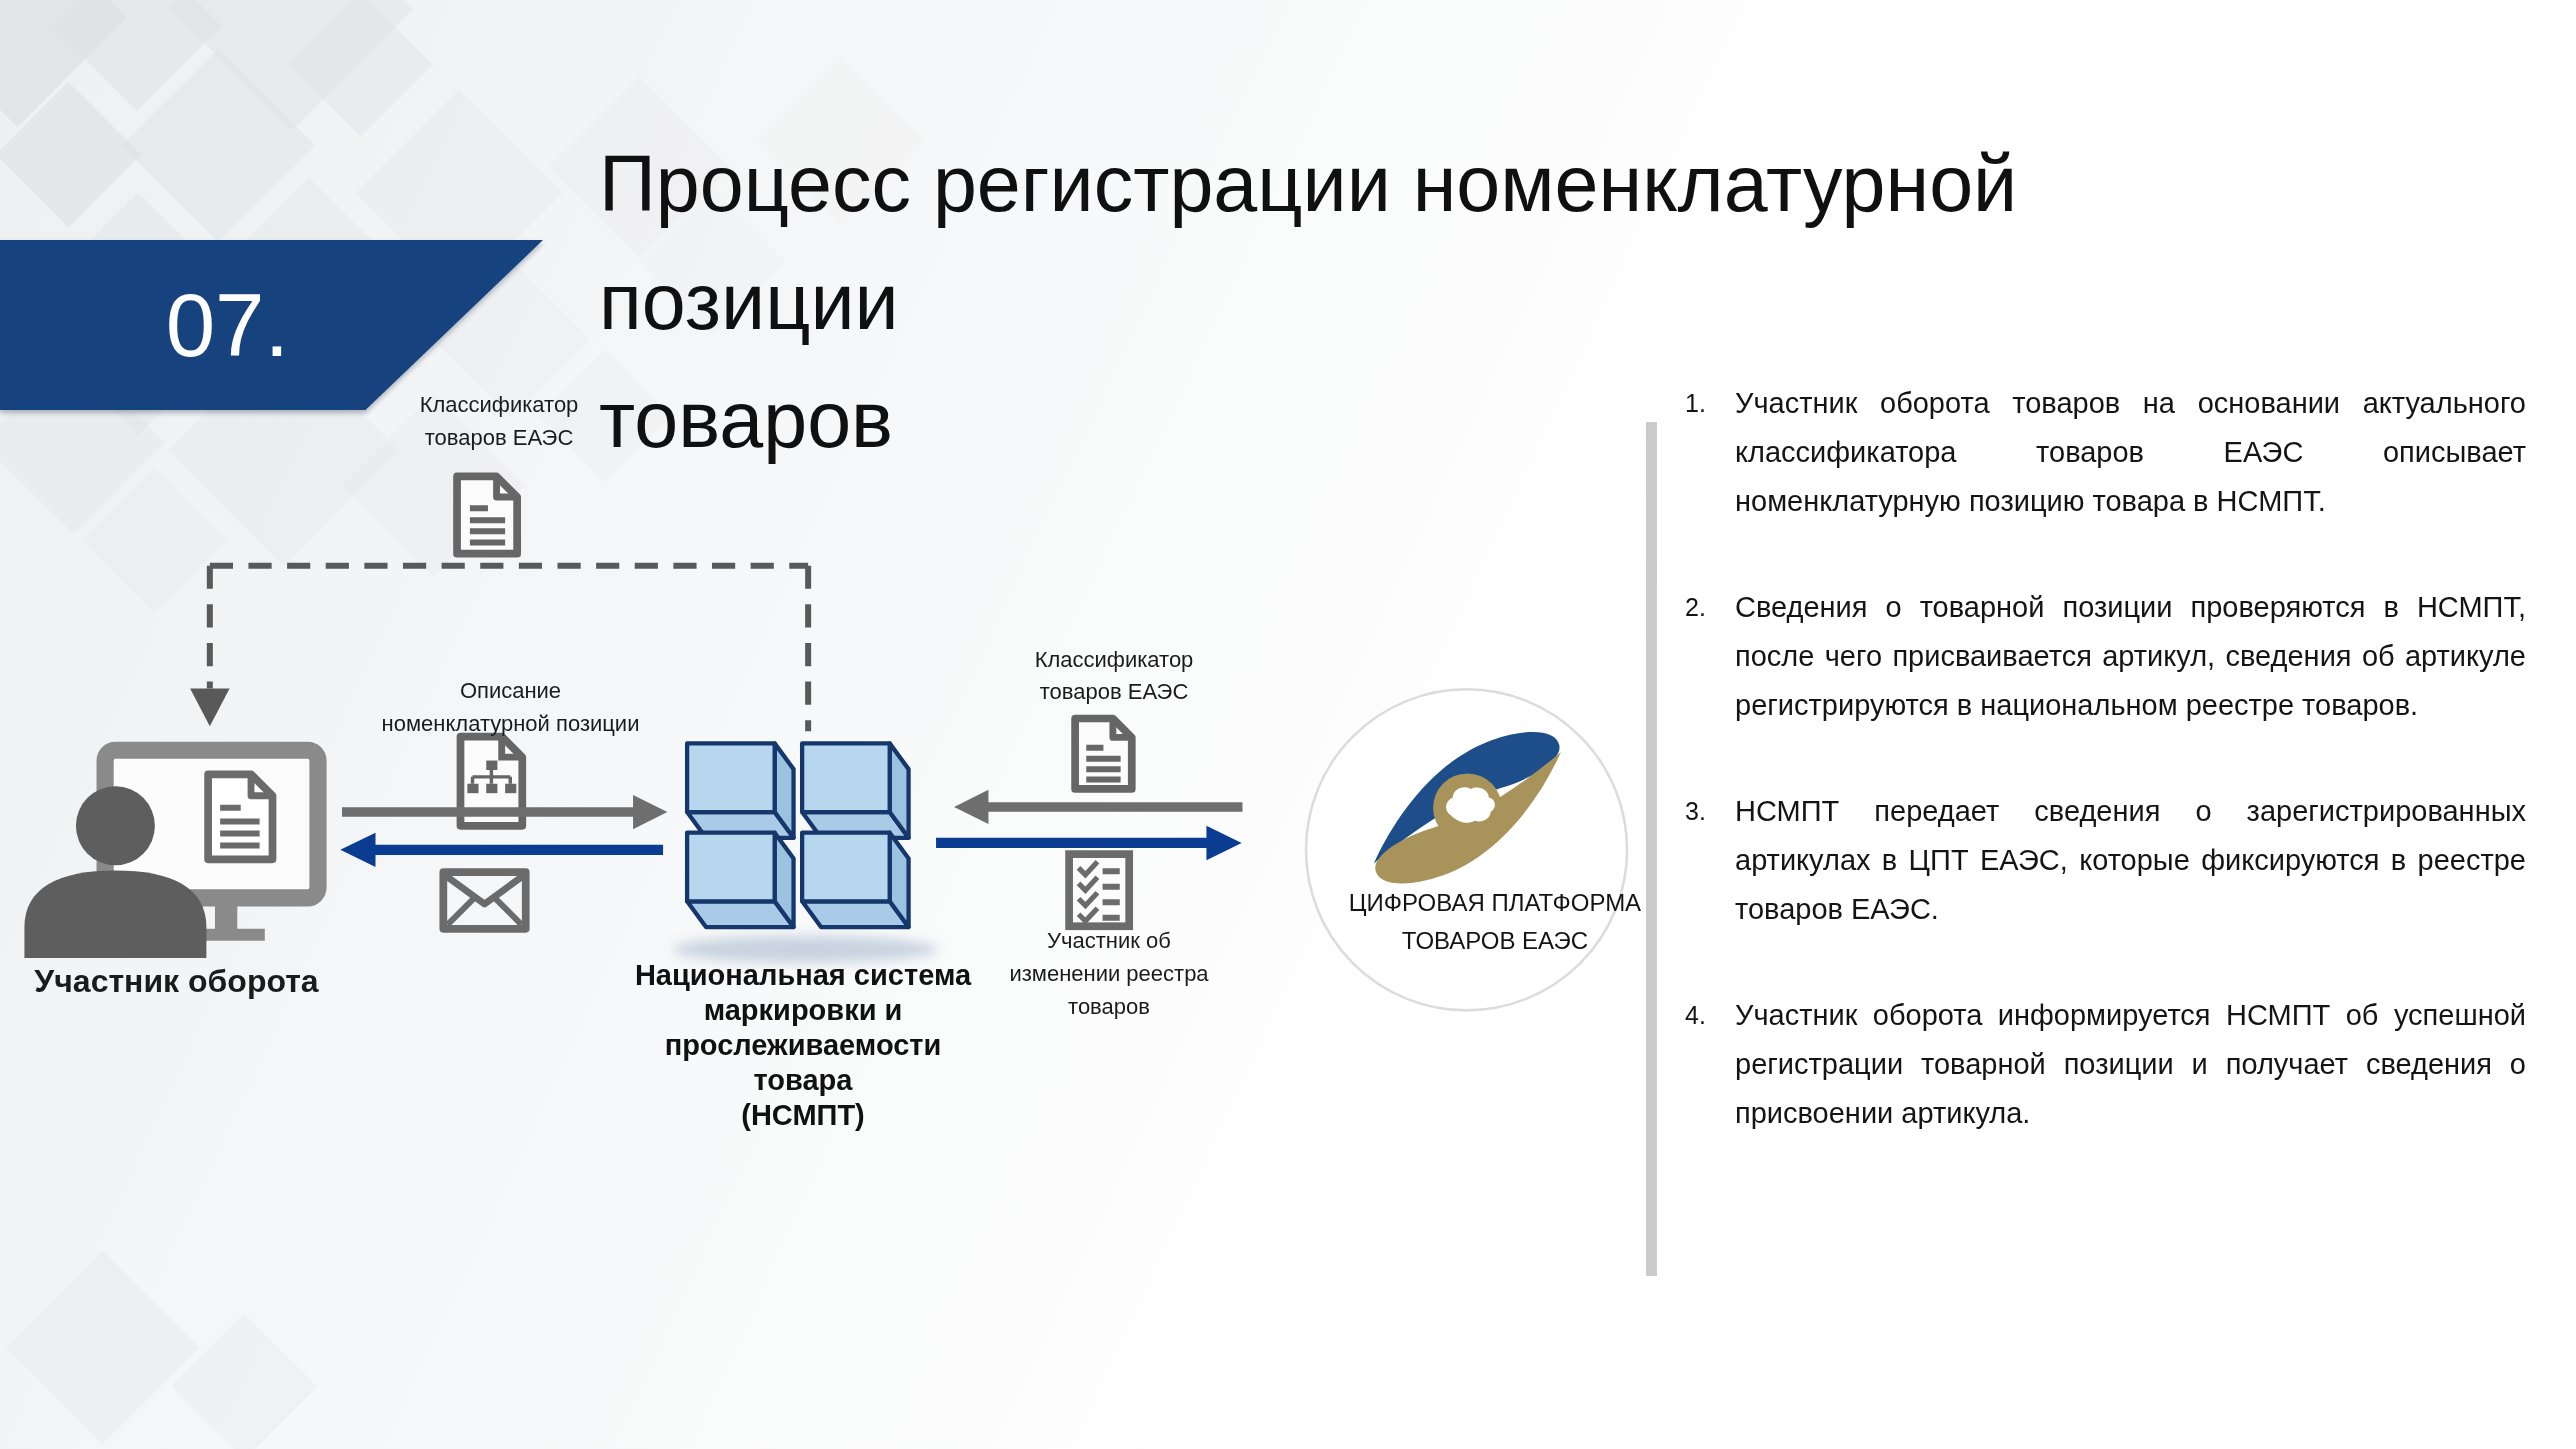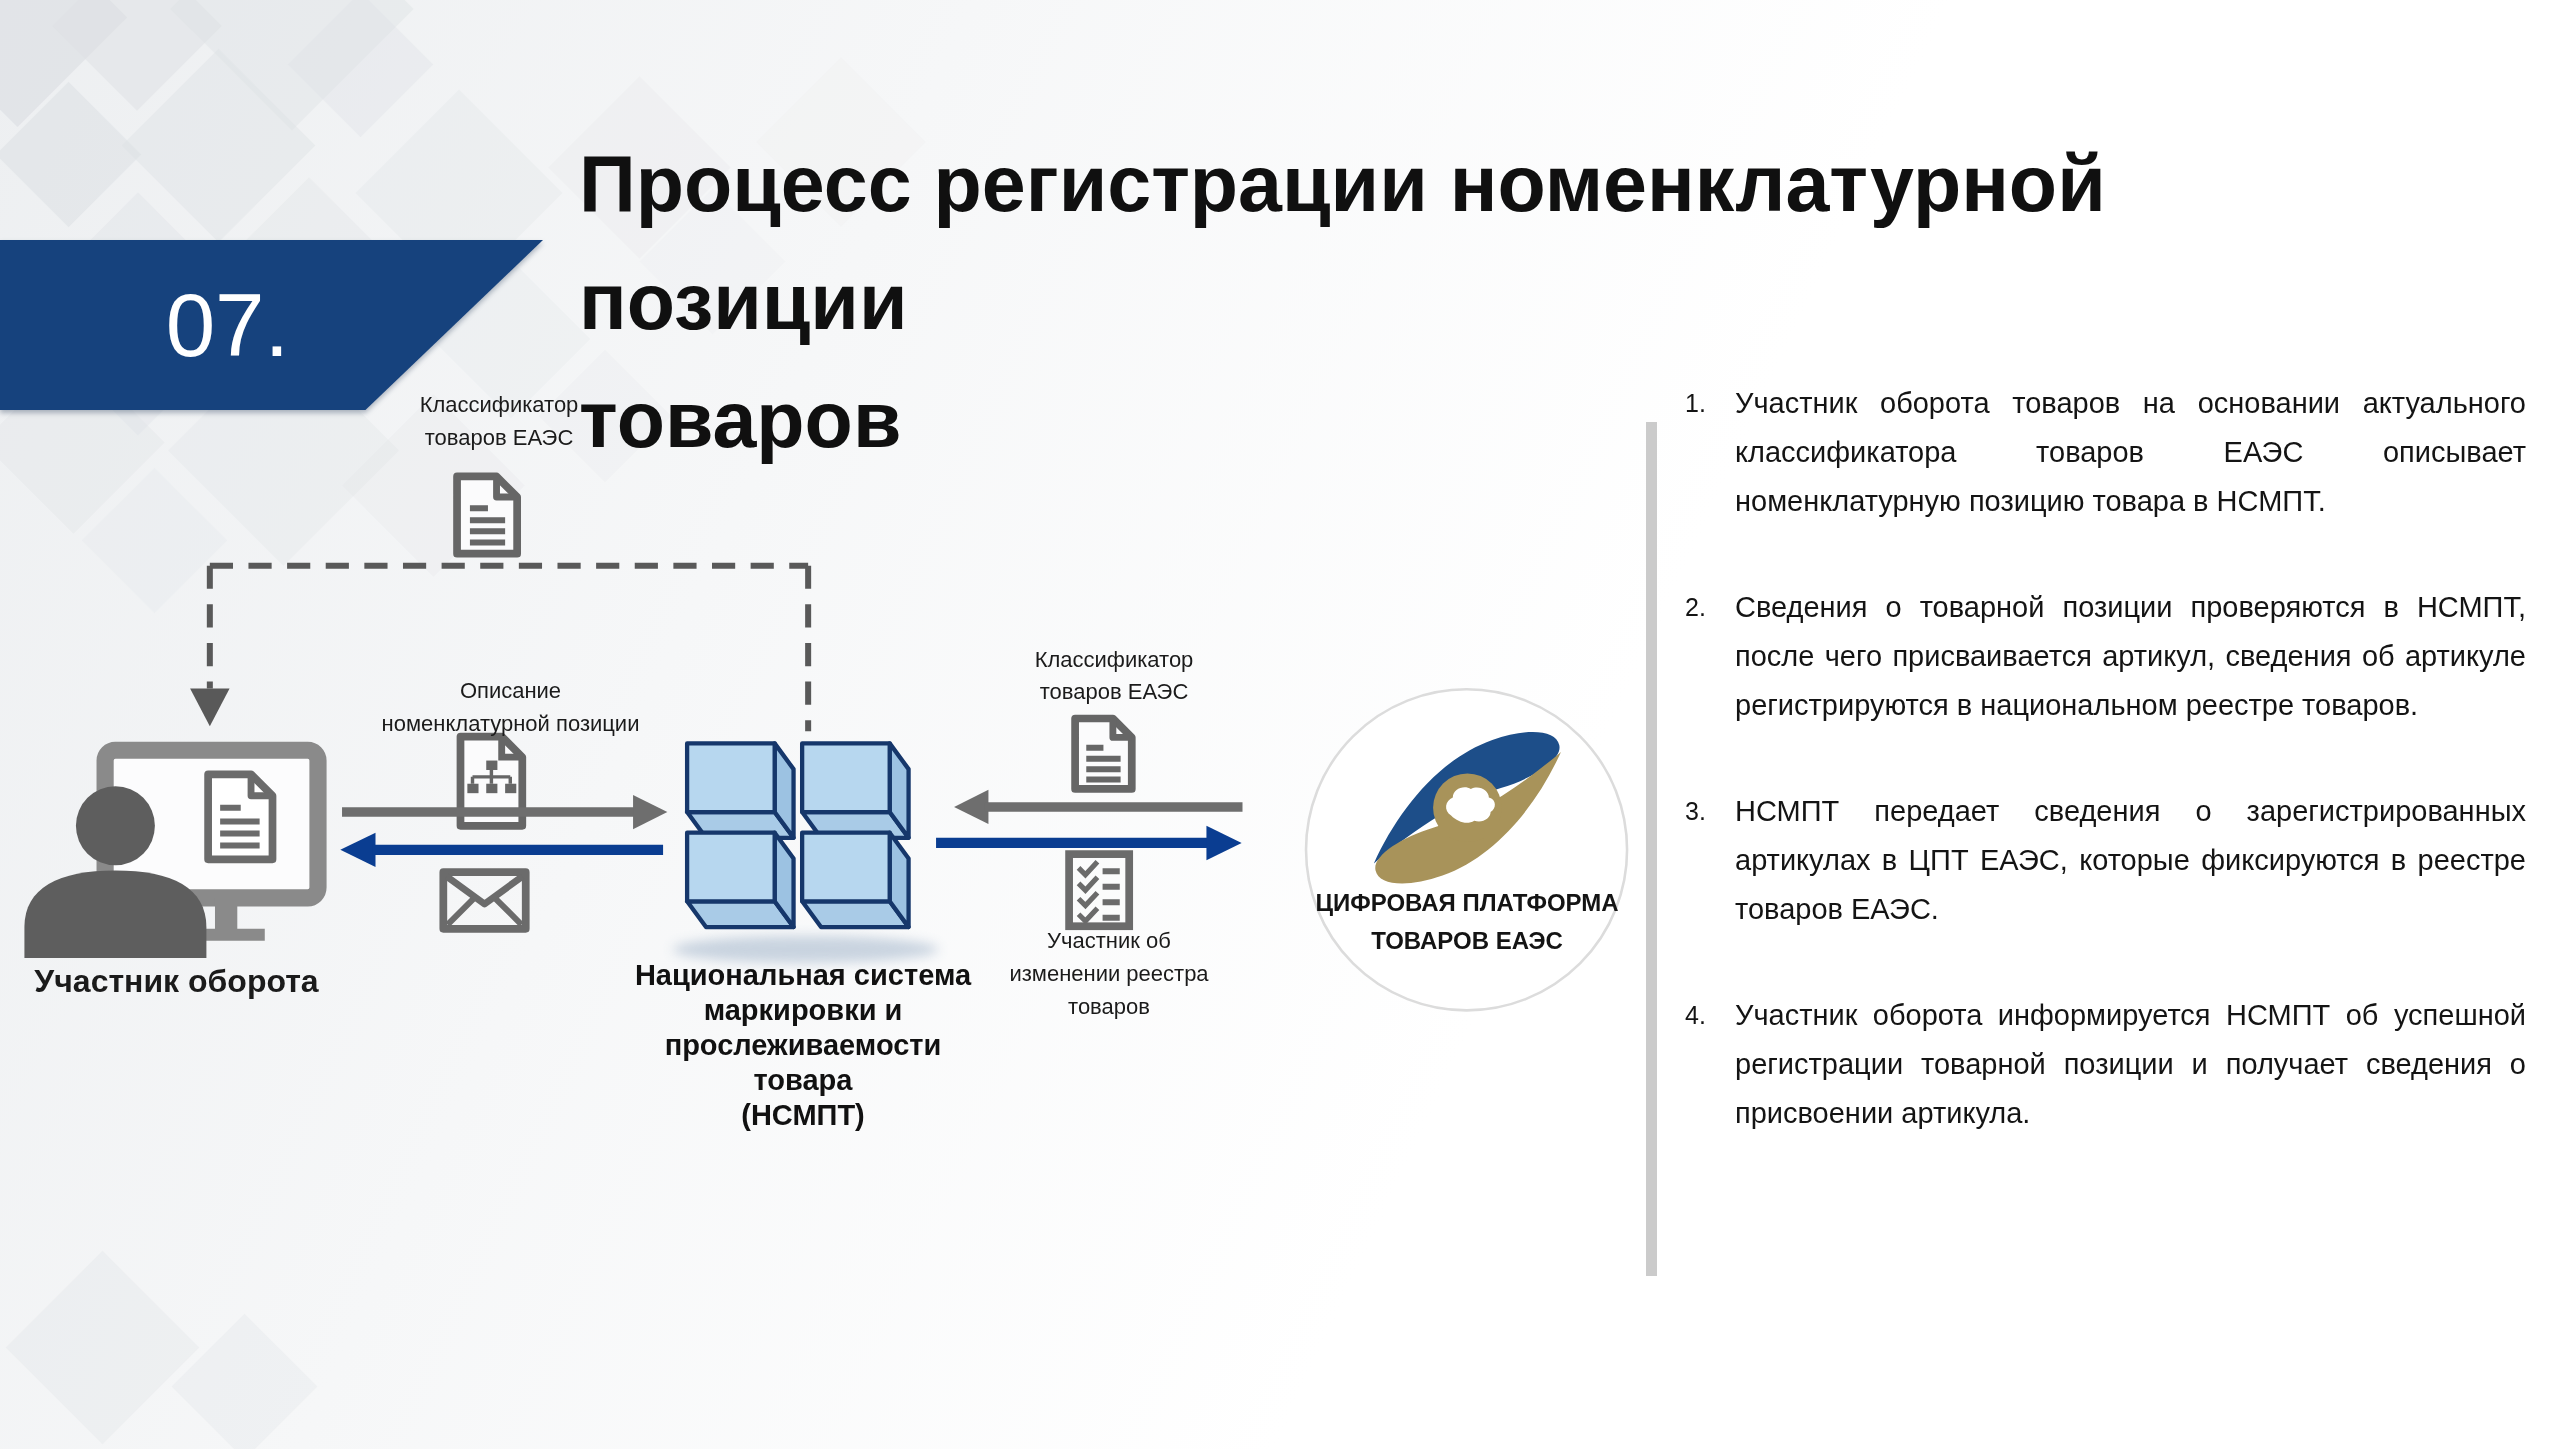--- a/index.html
+++ b/index.html
@@ -18,33 +18,33 @@
     clip-path:polygon(0 0,100% 0,67.3% 100%,0 100%);
   }
   .banner-wrap{position:absolute;left:0;top:120px;width:550px;height:173px;
     filter:drop-shadow(0 3.4px 2.6px rgba(40,60,90,.35));text-align:center;}
   .banner-num{
     position:absolute;left:0;top:0;width:455px;height:170px;
     display:flex;align-items:center;justify-content:center;
     color:#ffffff;font-size:89px;font-weight:400;
   }
   .title{
-    position:absolute;left:579px;top:125px;width:1683px;
-    font-size:79px;line-height:118px;color:#101010;font-weight:700;
+    position:absolute;left:599px;top:125px;width:1683px;
+    font-size:79px;line-height:118px;color:#101010;font-weight:400;
   }
   
   .lbl{position:absolute;font-size:22px;line-height:33px;color:#1b1b1b;text-align:center;}
   .lbl-classifier-left{left:370px;top:388px;width:258px;}
   .lbl-description{left:339px;top:642px;width:343px;margin-top:32px;}
   .lbl-classifier-right{left:985px;top:644px;width:258px;line-height:32px;}
   .lbl-participant{left:26px;top:963px;width:301px;font-size:32px;font-weight:bold;line-height:36px;}
   .lbl-article{left:356px;top:933px;width:258px;line-height:34px;}
   .lbl-nsmpt{left:612px;top:958px;width:382px;font-size:29px;font-weight:bold;line-height:35px;color:#111;}
   .lbl-registry{left:948px;top:924px;width:322px;line-height:33px;}
-  .lbl-platform{left:1308px;top:884px;width:318px;font-size:24px;font-weight:bold;line-height:38px;color:#141414;}
+  .lbl-platform{left:1336px;top:884px;width:318px;font-size:24px;font-weight:normal;line-height:38px;color:#141414;}
   
   .accent-bar{position:absolute;left:1646px;top:422px;width:11px;height:854px;background:#cbcbcb;}
   .plist{position:absolute;left:1685px;top:379px;width:841px;color:#141414;}
   .pitem{display:flex;margin-bottom:57px;}
   .pnum{width:50px;flex:0 0 50px;font-size:25px;line-height:49px;}
   .ptxt{flex:1;font-size:29px;line-height:49px;text-align:justify;text-align-last:left;}
   svg{position:absolute;left:0;top:0;}
 </style>
 </head>
 <body>

